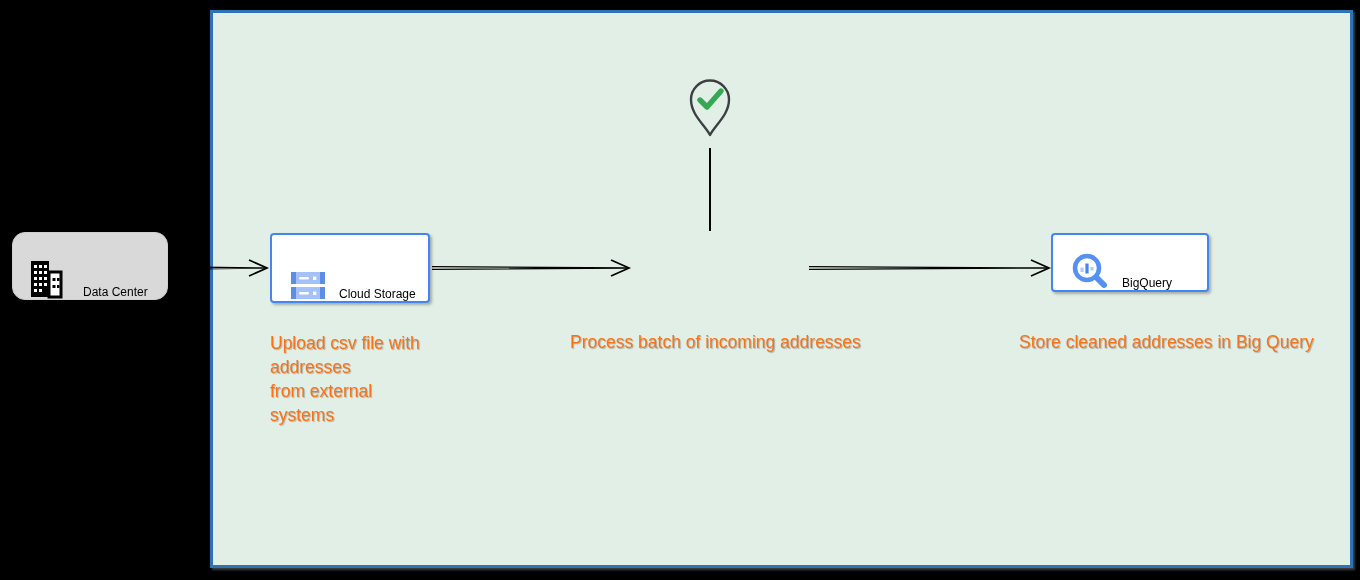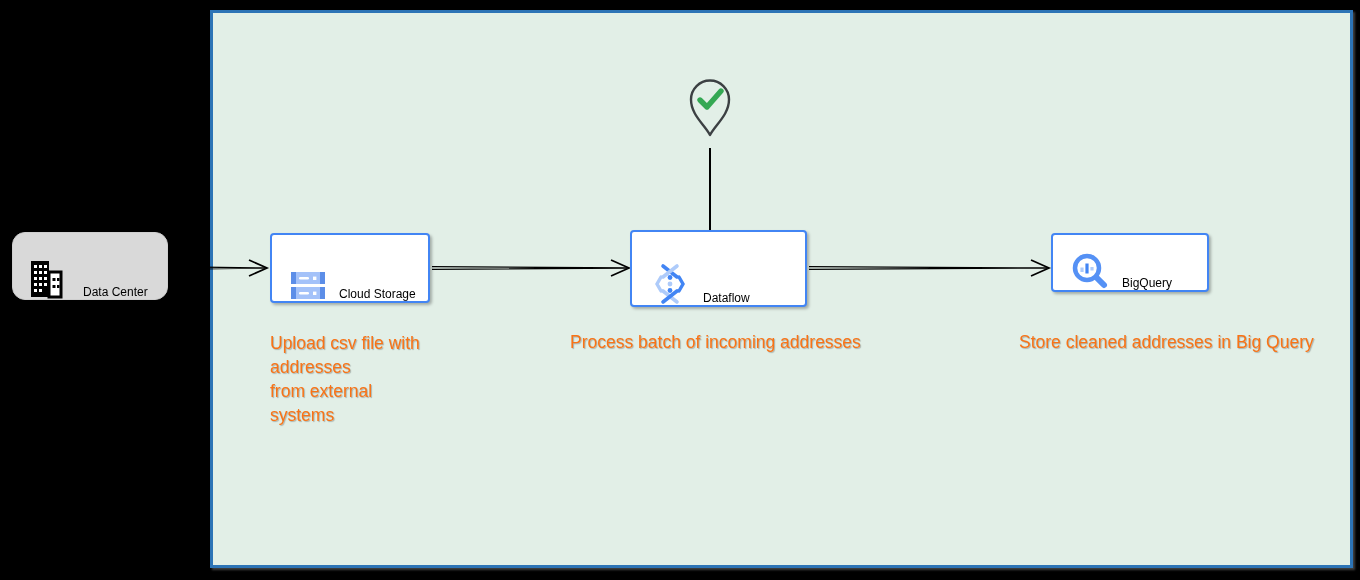--- a/index.html
+++ b/index.html
@@ -152,38 +152,20 @@
           <rect x="1" y="16" width="5" height="12" fill="#5c8ee8"></rect>
           <rect x="30" y="16" width="5" height="12" fill="#5c8ee8"></rect>
           <rect x="9" y="21" width="10" height="2.6" rx="1.3" fill="#fff"></rect>
           <rect x="23" y="20.6" width="3.4" height="3.4" fill="#fff"></rect>
         </g>
       </svg>
     </span>
     <span class="label">Cloud Storage</span>
   </div>
 
-  <div class="node node-gcp node-dataflow">
-    <span class="icon">
-      <svg width="40" height="42" viewBox="0 0 40 42">
-        <g fill="none" stroke-linecap="round">
-          <path d="M13,3 L27,14" stroke="#4285f4" stroke-width="3.6"></path>
-          <path d="M27,3 L13,14" stroke="#aecbfa" stroke-width="3.6"></path>
-          <path d="M13,28 L27,39" stroke="#aecbfa" stroke-width="3.6"></path>
-          <path d="M27,28 L13,39" stroke="#4285f4" stroke-width="3.6"></path>
-          <path d="M11,14 L7,21 L11,28" stroke="#aecbfa" stroke-width="3.4"></path>
-          <path d="M29,14 L33,21 L29,28" stroke="#4285f4" stroke-width="3.4"></path>
-        </g>
-        <circle cx="20" cy="14.5" r="2.4" fill="#4285f4"></circle>
-        <circle cx="20" cy="21" r="2.4" fill="#aecbfa"></circle>
-        <circle cx="20" cy="27.5" r="2.4" fill="#4285f4"></circle>
-      </svg>
-    </span>
-    <span class="label">Dataflow</span>
-  </div>
 
   <div class="node node-gcp node-bigquery">
     <span class="icon">
       <svg width="38" height="38" viewBox="0 0 38 38">
         <circle cx="16" cy="16" r="12" fill="#fff" stroke="#5591f5" stroke-width="4.5"></circle>
         <path d="M25.5,25.5 L33,33" stroke="#5591f5" stroke-width="6" stroke-linecap="round"></path>
         <path d="M11,15.5 L11,20" stroke="#aecbfa" stroke-width="3.2" stroke-linecap="butt"></path>
         <path d="M16,11.5 L16,21.5" stroke="#4285f4" stroke-width="3.2" stroke-linecap="butt"></path>
         <path d="M21,15 L21,18.5" stroke="#aecbfa" stroke-width="3.2" stroke-linecap="butt"></path>
       </svg>

